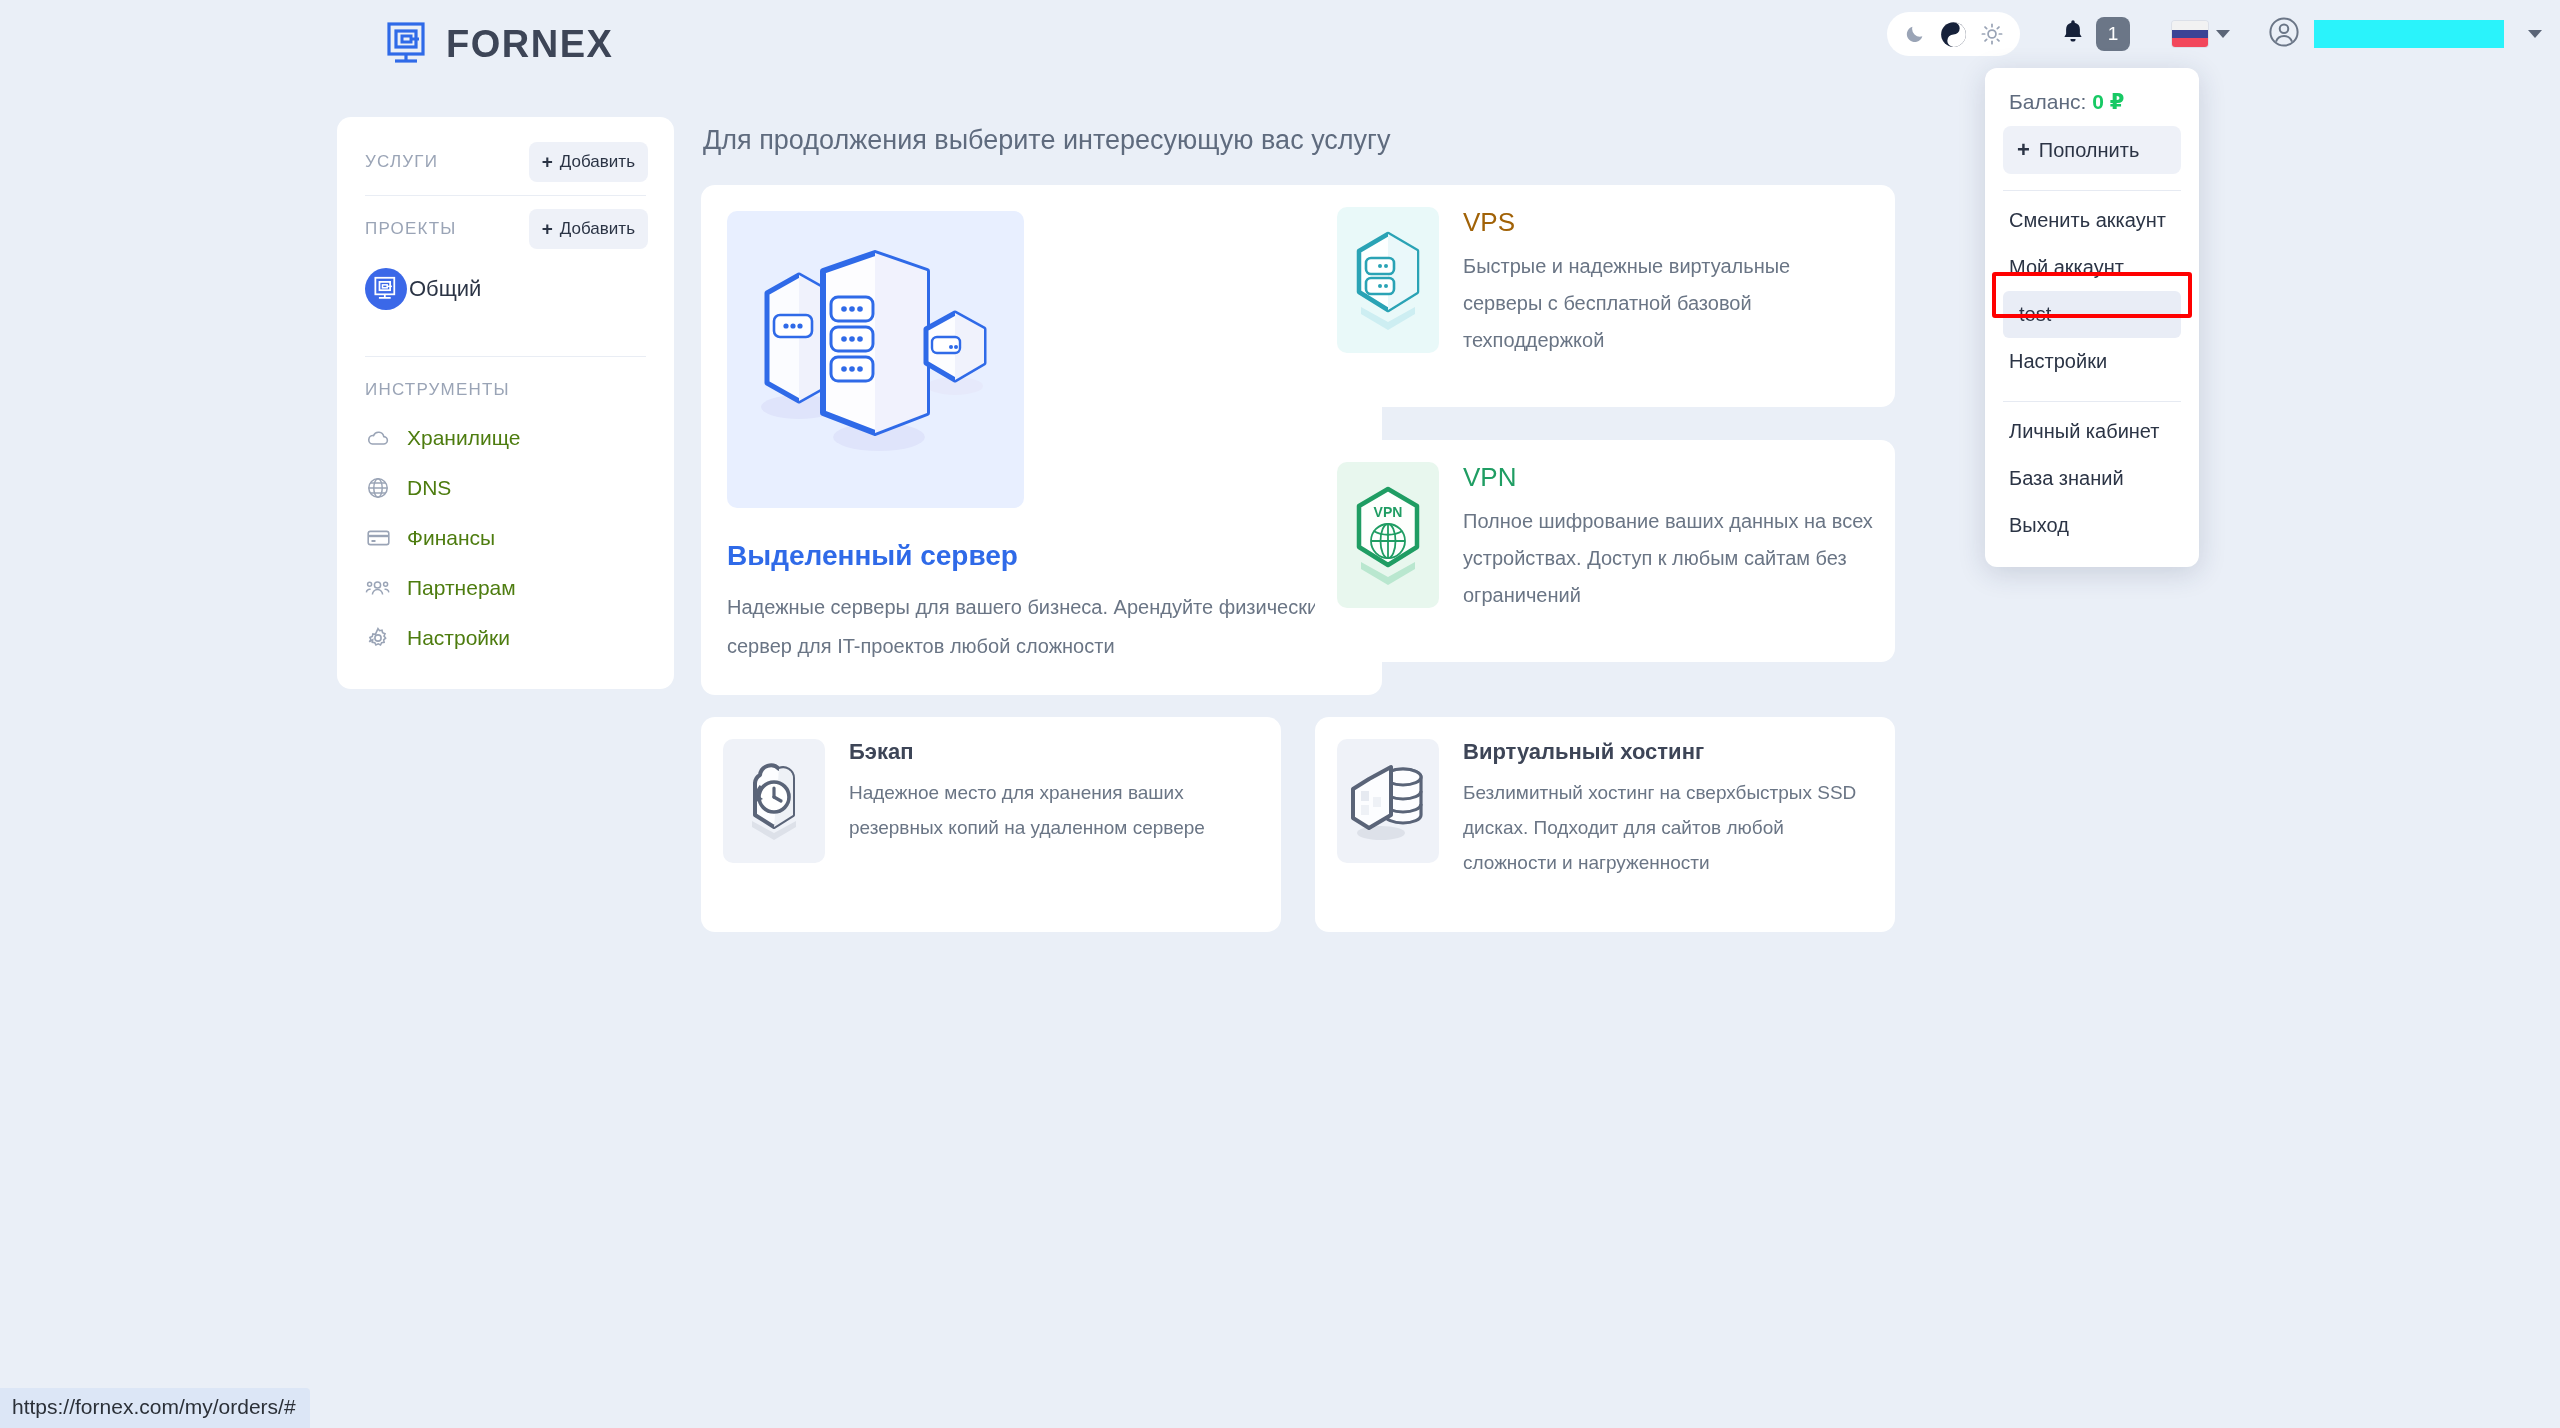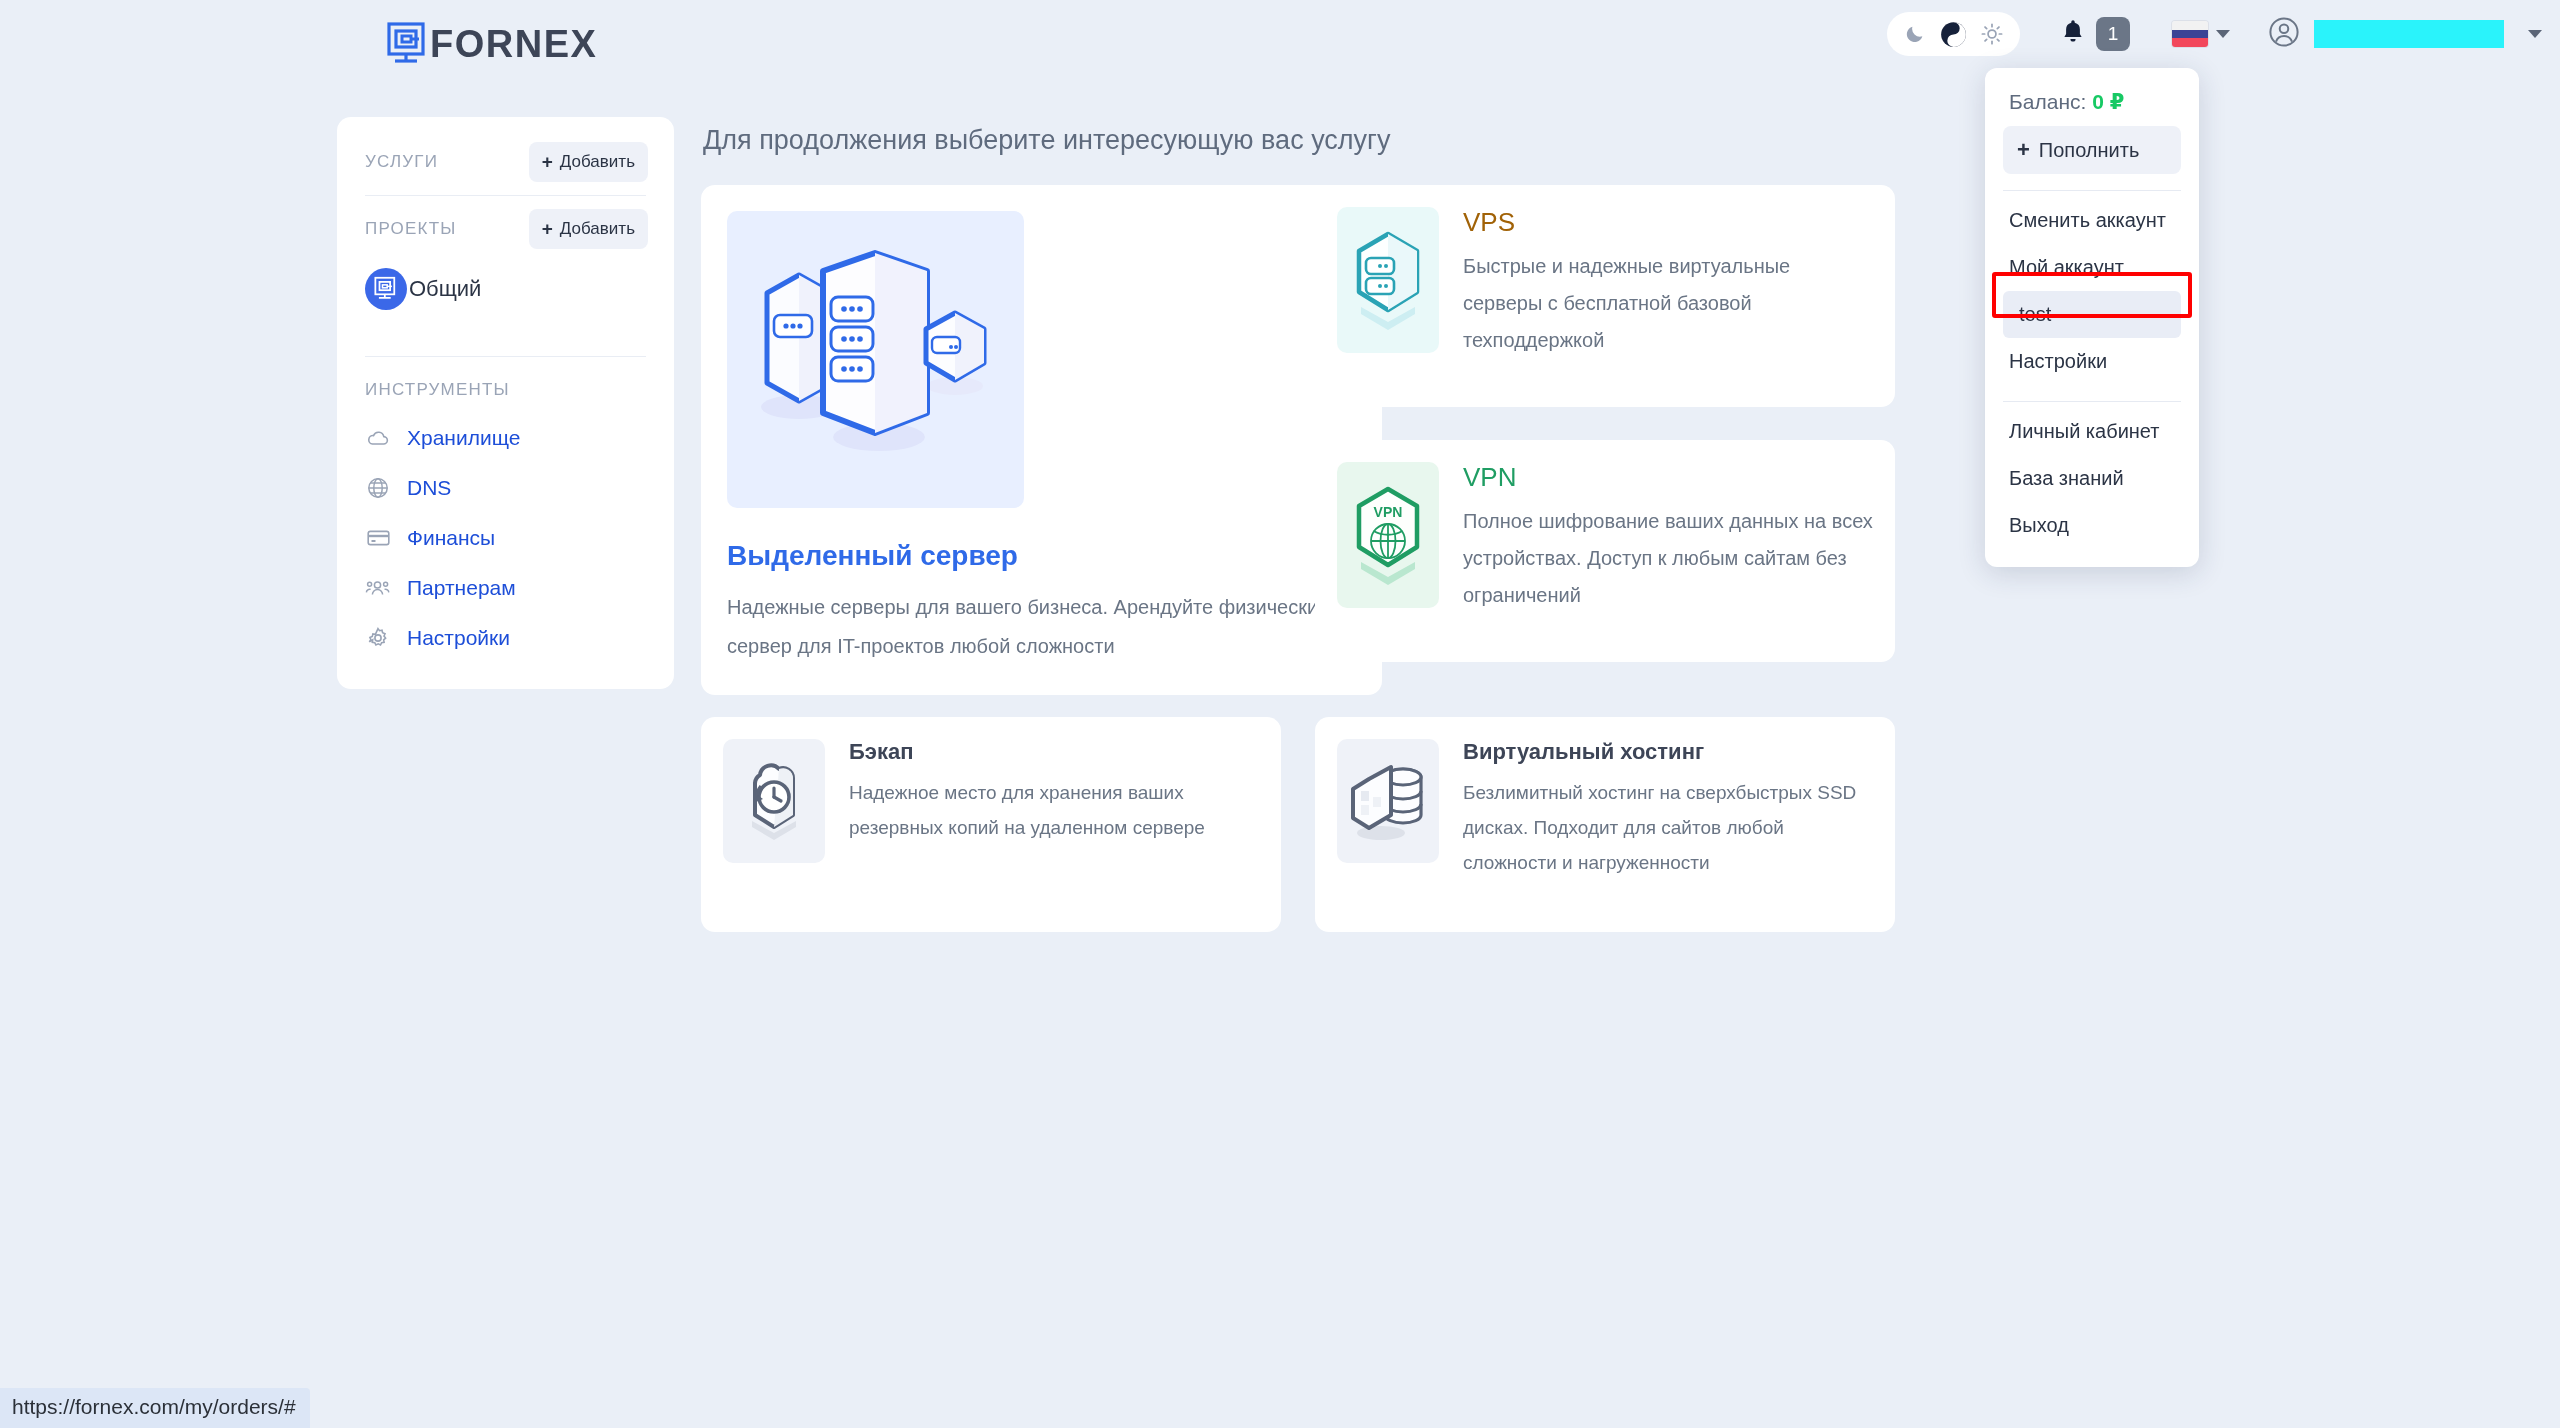--- a/index.html
+++ b/index.html
@@ -11,21 +11,21 @@
   }
   body { position: relative; }
 
   
   .header {
     position: absolute; top: 0; left: 0; width: 2560px; height: 86px;
     background: #eaeff7;
   }
   .logo {
     position: absolute; left: 386px; top: 22px;
-    display: flex; align-items: center; 
+    display: flex; align-items: center; gap: 16px;
   }
   .logo-mark { width: 44px; height: 44px; }
   .logo-text {
     font-size: 38px; font-weight: 700; letter-spacing: 1.5px;
     color: #3d4557; font-family: "Liberation Sans", sans-serif;
   }
 
   .header-right {
     position: absolute; right: 0px; top: 12px;
     display: flex; align-items: center; gap: 0px;
@@ -113,21 +113,21 @@
   }
   .proj-ico {
     width: 42px; height: 42px; border-radius: 50%; background: #3b68e8;
     display: flex; align-items: center; justify-content: center;
   }
   .proj-name { font-size: 22px; color: #2b3445; }
   .tool-item {
     display: flex; align-items: center; gap: 16px; padding: 12px 28px;
   }
   .tool-ico { width: 26px; height: 26px; display: flex; align-items: center; justify-content: center; }
-  .tool-lbl { font-size: 21px; color: #1d4ed8; }
+  .tool-lbl { font-size: 21px; color: #4d7c0f; }
 
   
   .main-title {
     position: absolute; left: 703px; top: 125px;
     font-size: 27px; color: #5f6b7e;
   }
   .grid { position: absolute; left: 701px; top: 185px; }
   .card {
     position: absolute; background: #ffffff; border-radius: 14px;
   }

